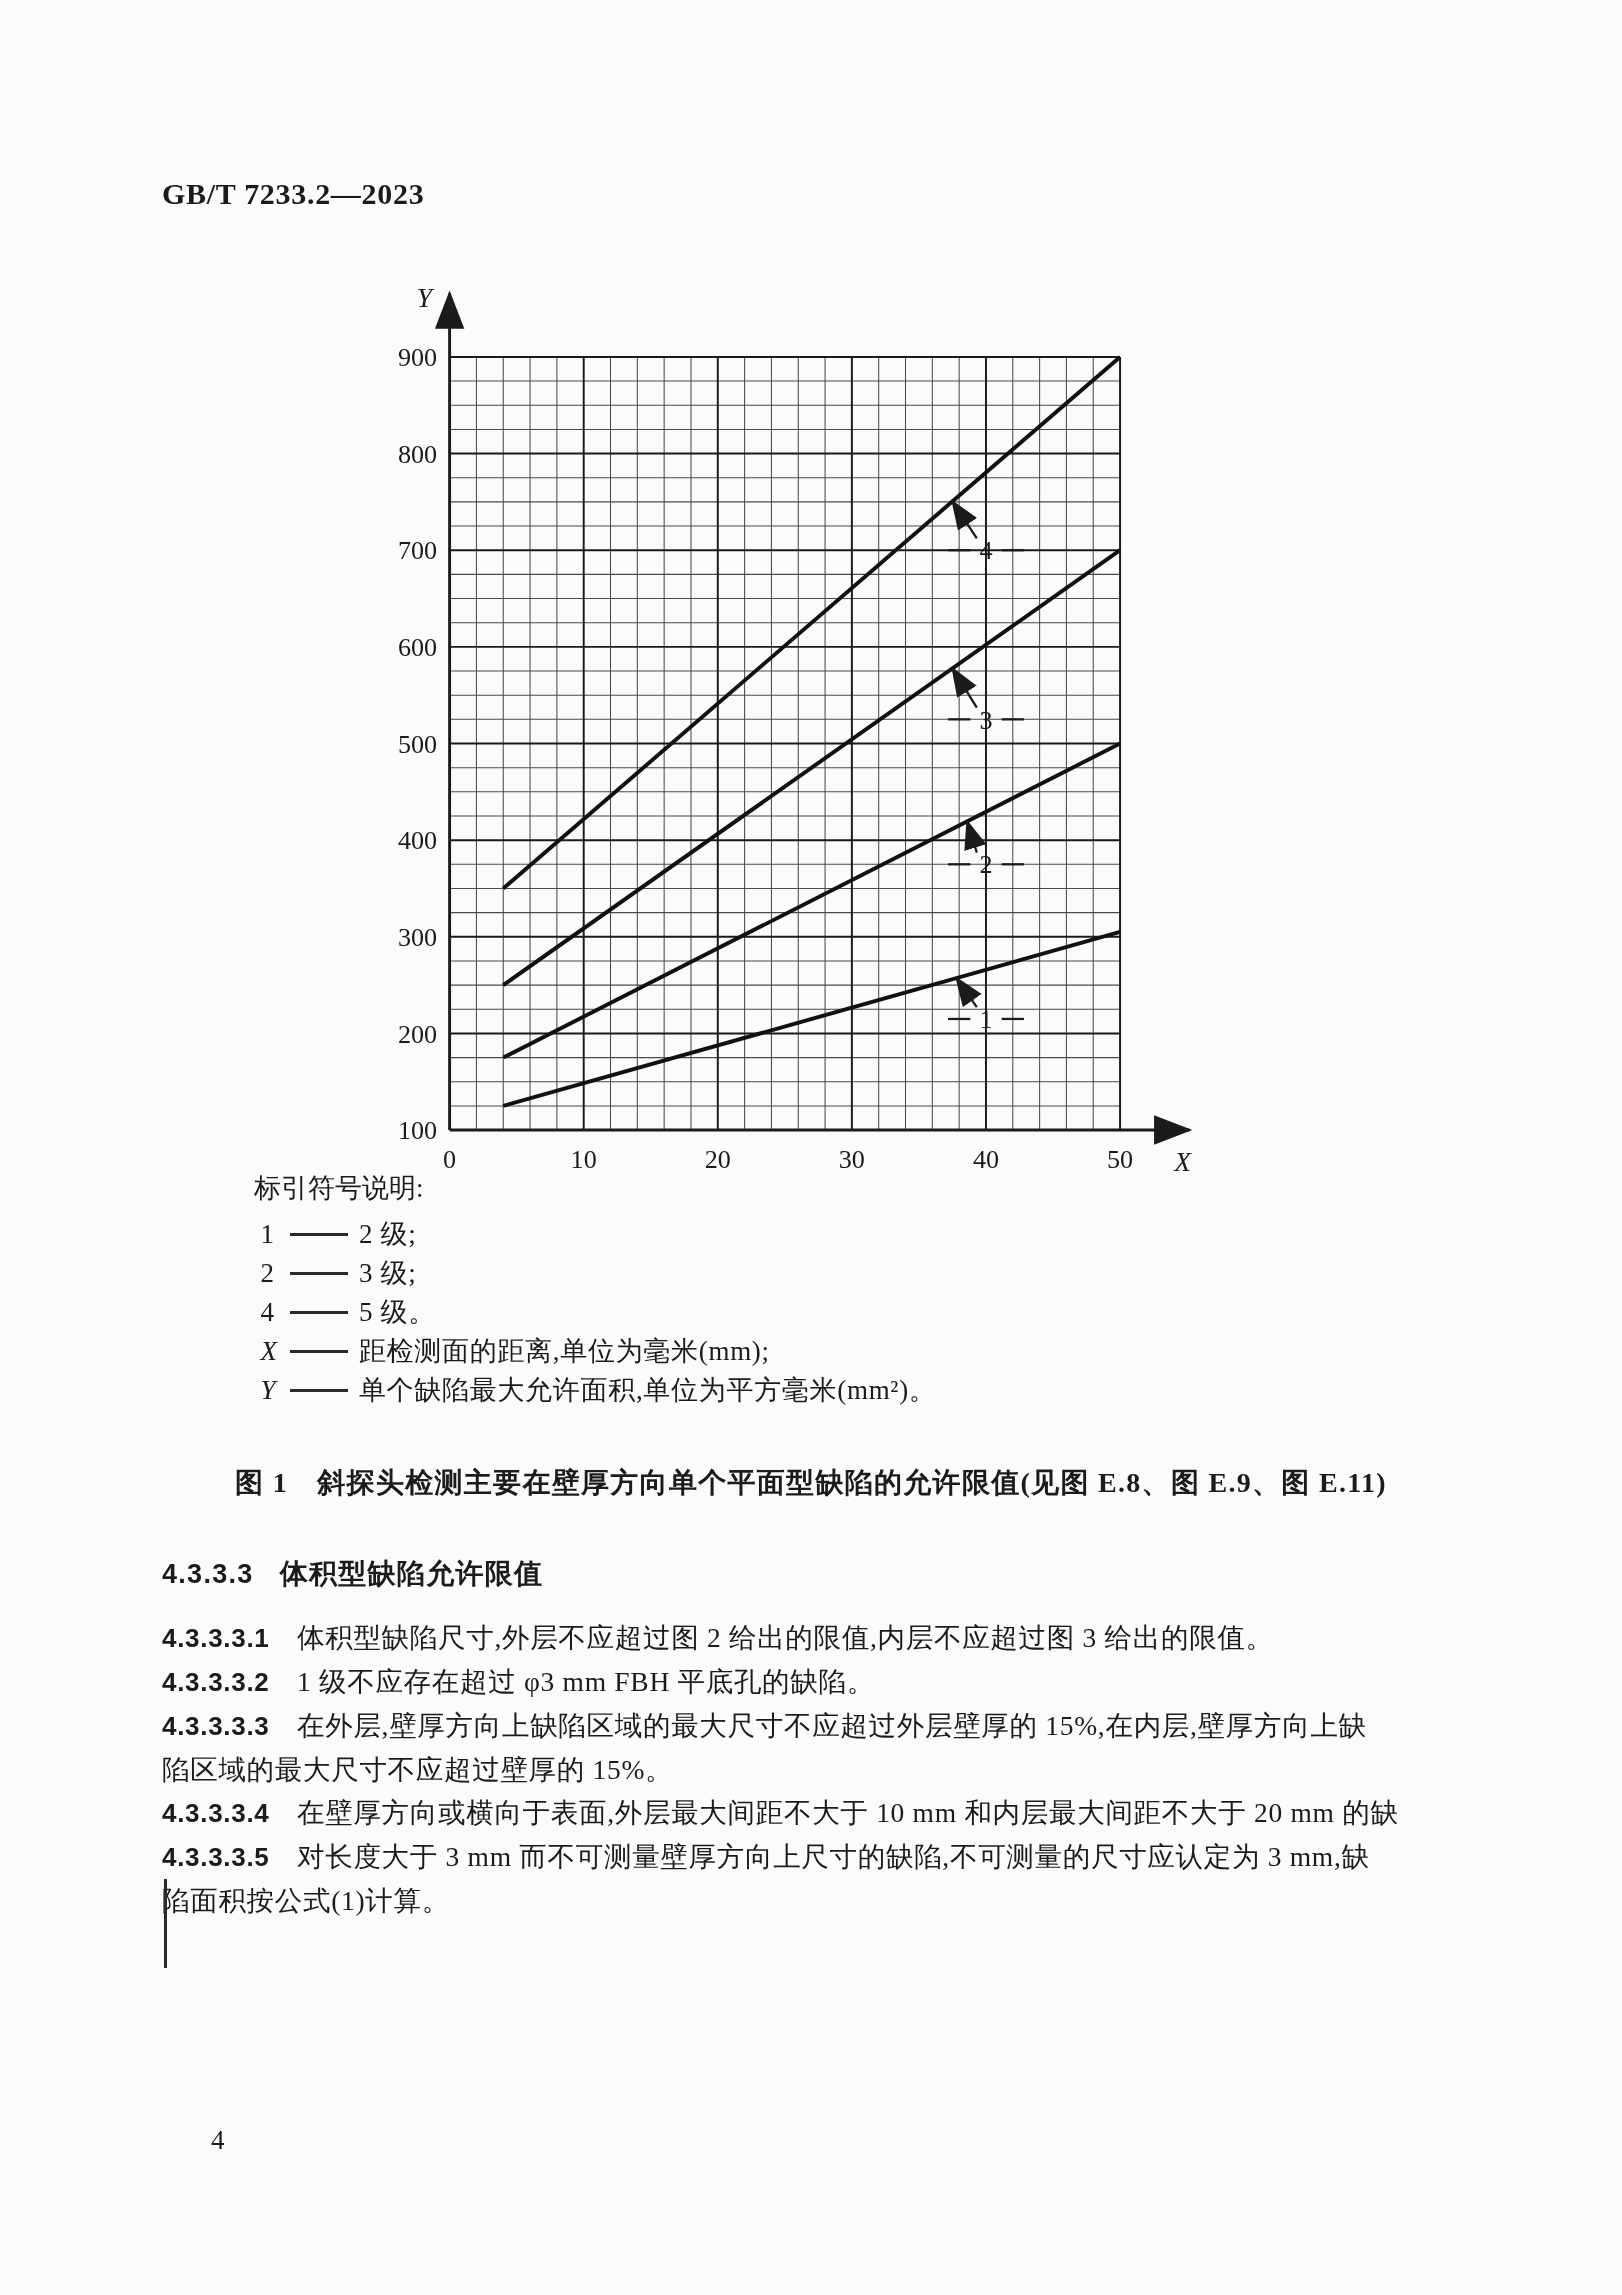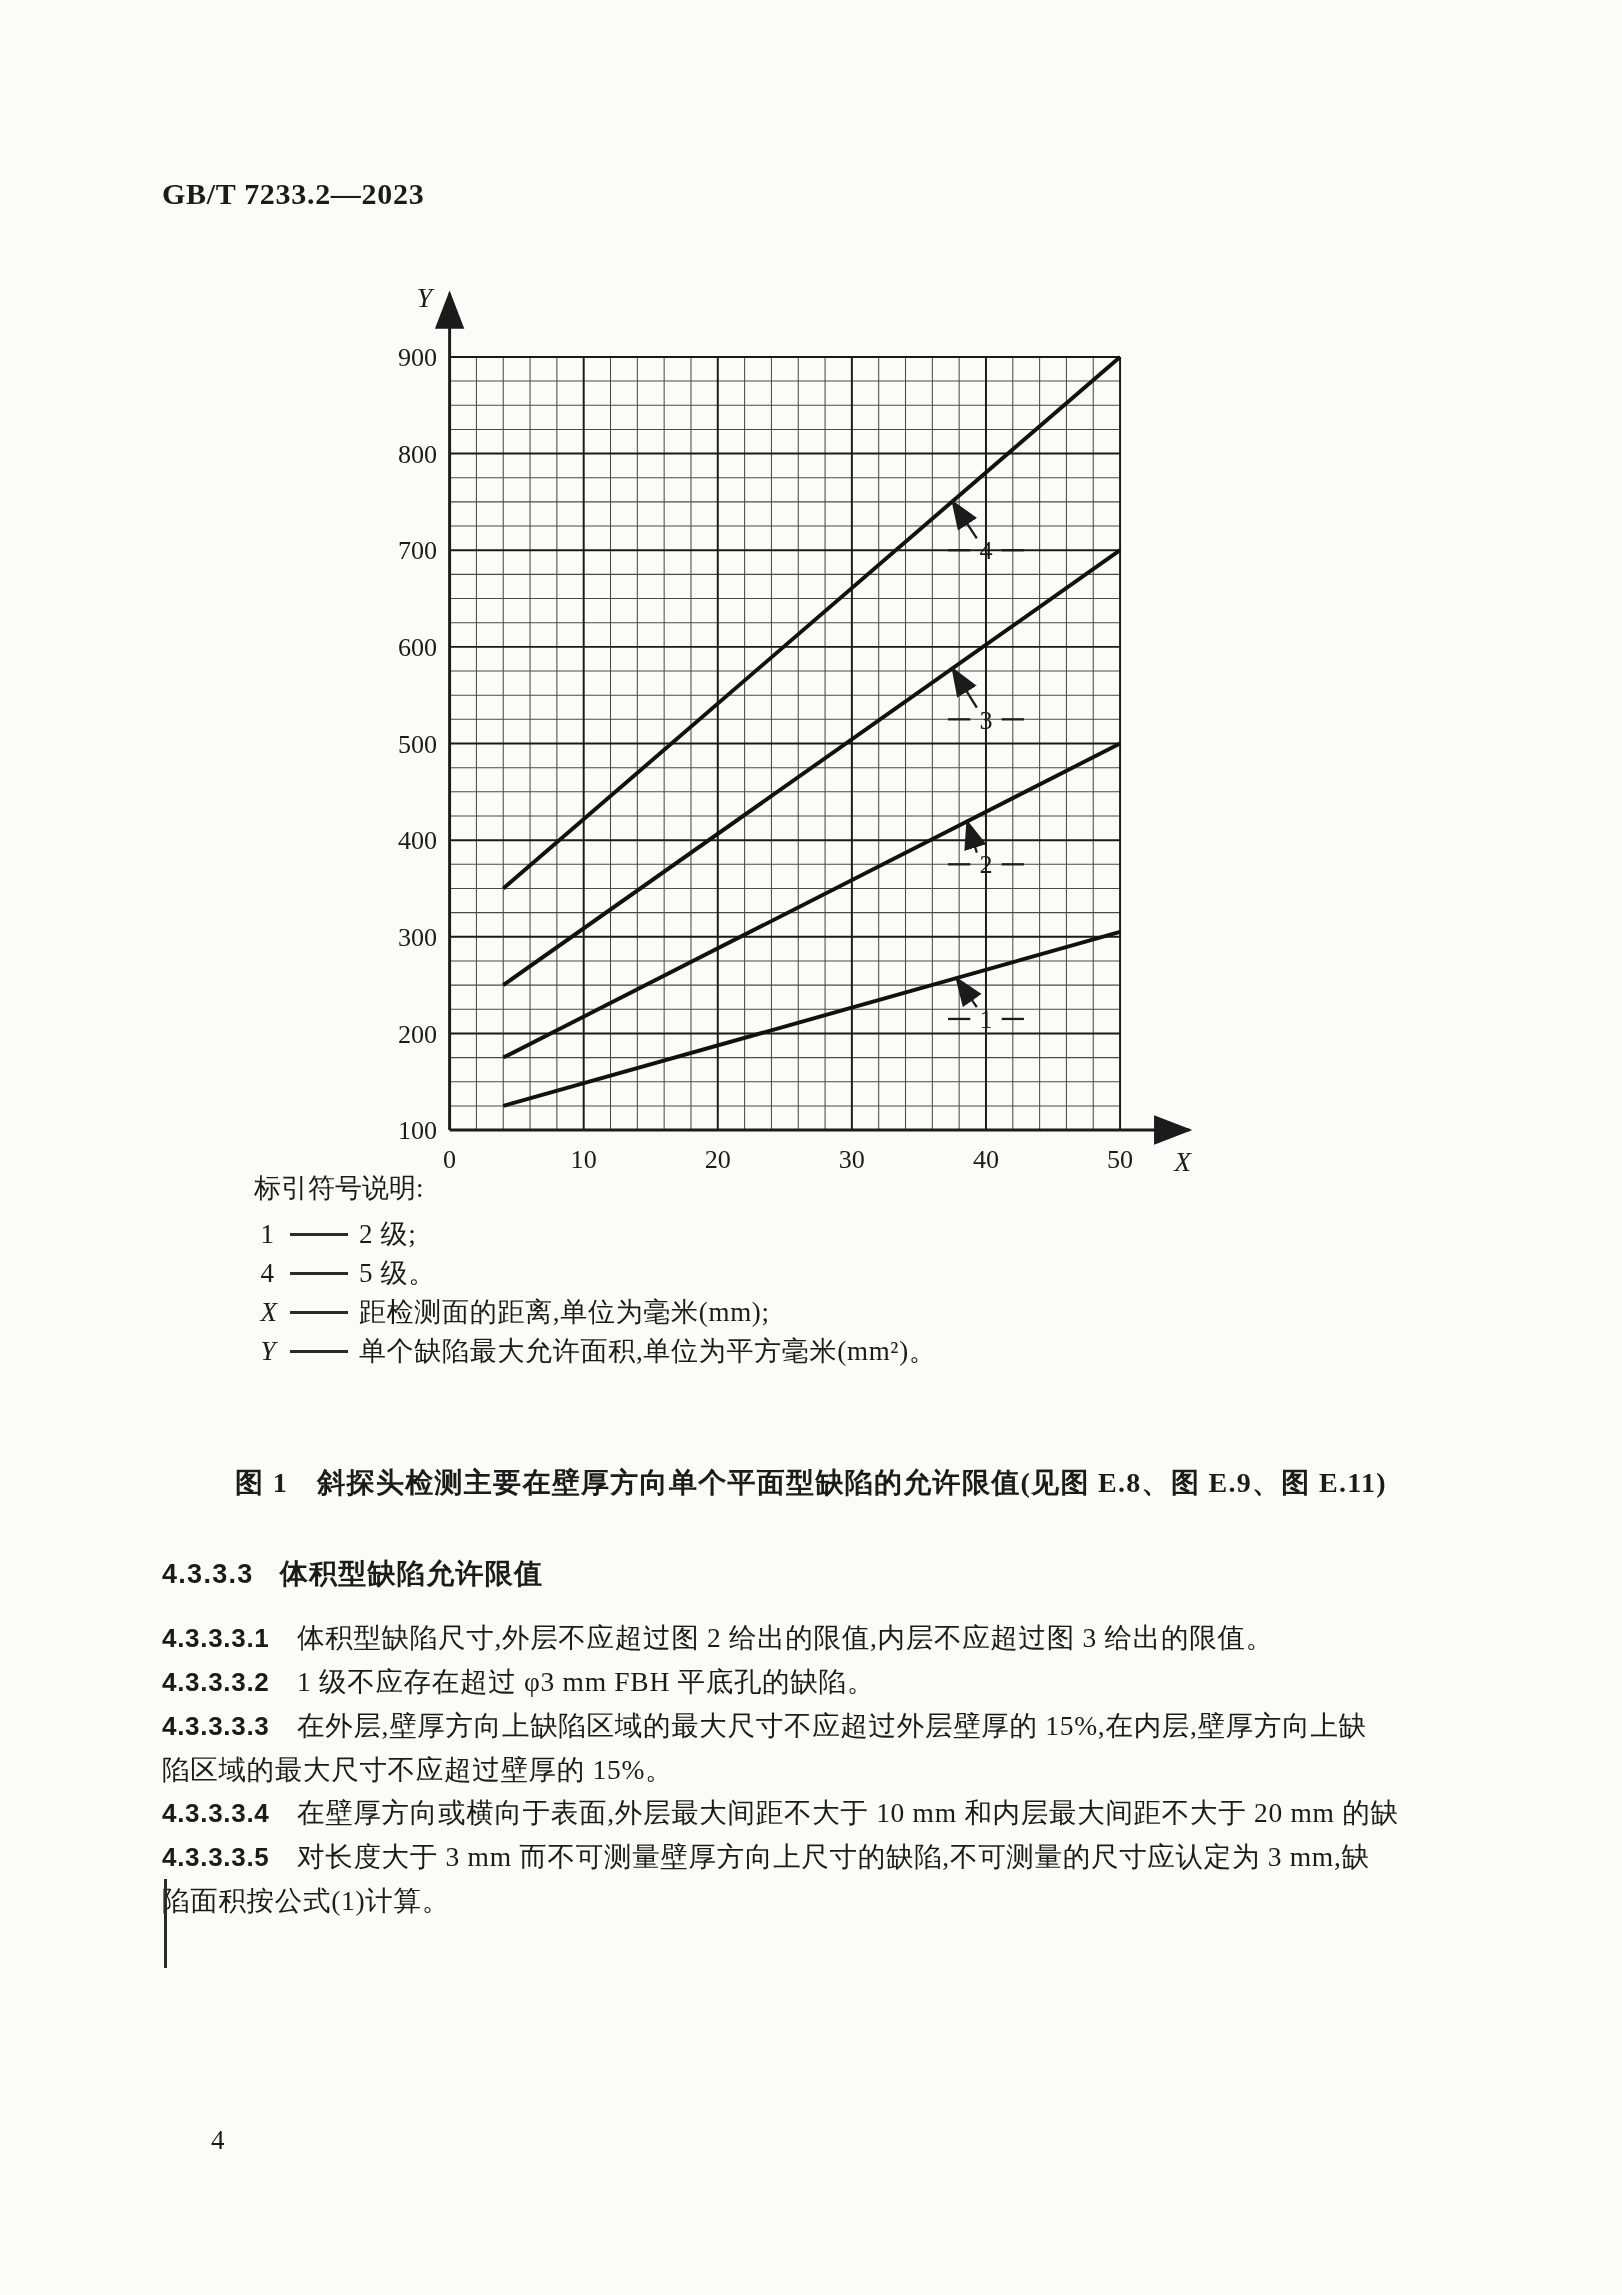--- a/index.html
+++ b/index.html
@@ -156,20 +156,21 @@
           <line x1="1493" y1="822.5" x2="1455.75" y2="765.8220108695652" stroke="#1b1b1b" stroke-width="3.5" marker-end="url(#ah)"></line>
           <text x="1507" y="854.5" text-anchor="middle" font-size="40">4</text>
         </g>
     </svg>
   </div>
 
   <div id="legend-block" class="abs">
     <div id="legend-heading">标引符号说明:</div>
     <div id="legend-list">
         <div class="legend-item"><span class="legend-sym">1</span><span class="leader"></span><span class="legend-desc">2 级;</span></div>
+        <div class="legend-item"><span class="legend-sym">2</span><span class="leader"></span><span class="legend-desc">3 级;</span></div>
         <div class="legend-item"><span class="legend-sym">4</span><span class="leader"></span><span class="legend-desc">5 级。</span></div>
         <div class="legend-item"><span class="legend-sym it">X</span><span class="leader"></span><span class="legend-desc">距检测面的距离,单位为毫米(mm);</span></div>
         <div class="legend-item"><span class="legend-sym it">Y</span><span class="leader"></span><span class="legend-desc">单个缺陷最大允许面积,单位为平方毫米(mm²)。</span></div>
       </div>
   </div>
 
   <div id="figure-caption" class="abs">图 1　斜探头检测主要在壁厚方向单个平面型缺陷的允许限值(见图 E.8、图 E.9、图 E.11)</div>
 
   <div id="section-heading" class="abs">
     <span class="hnum">4.3.3.3</span><span>体积型缺陷允许限值</span>

